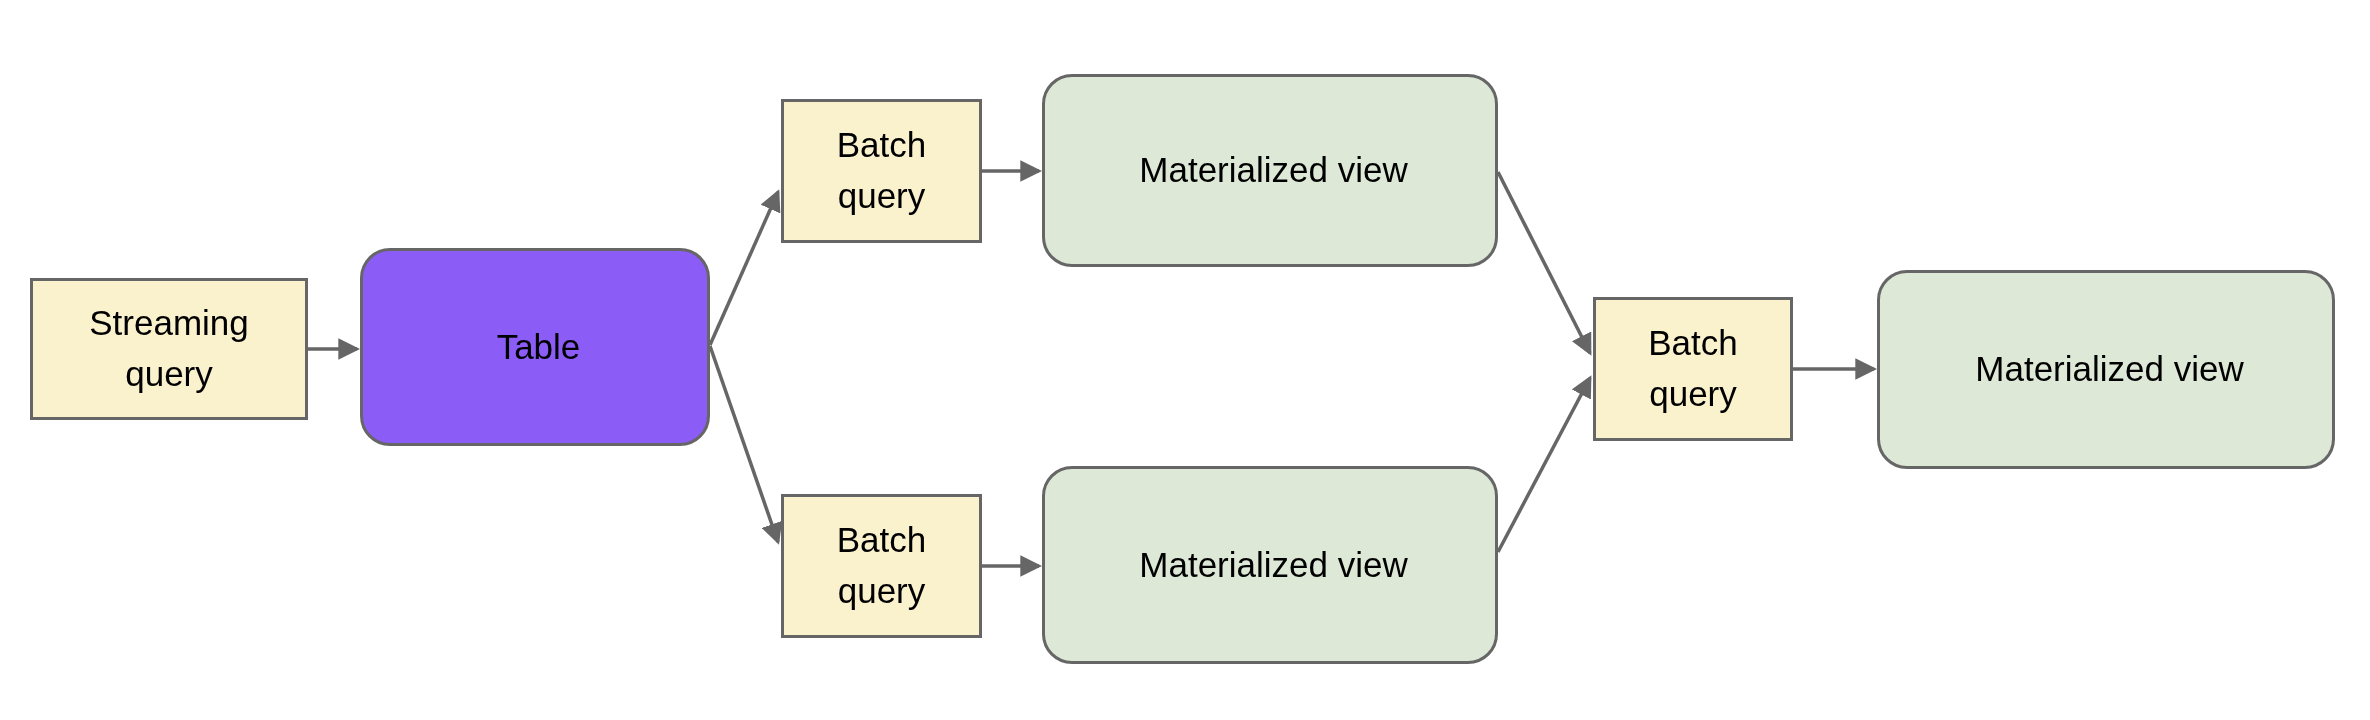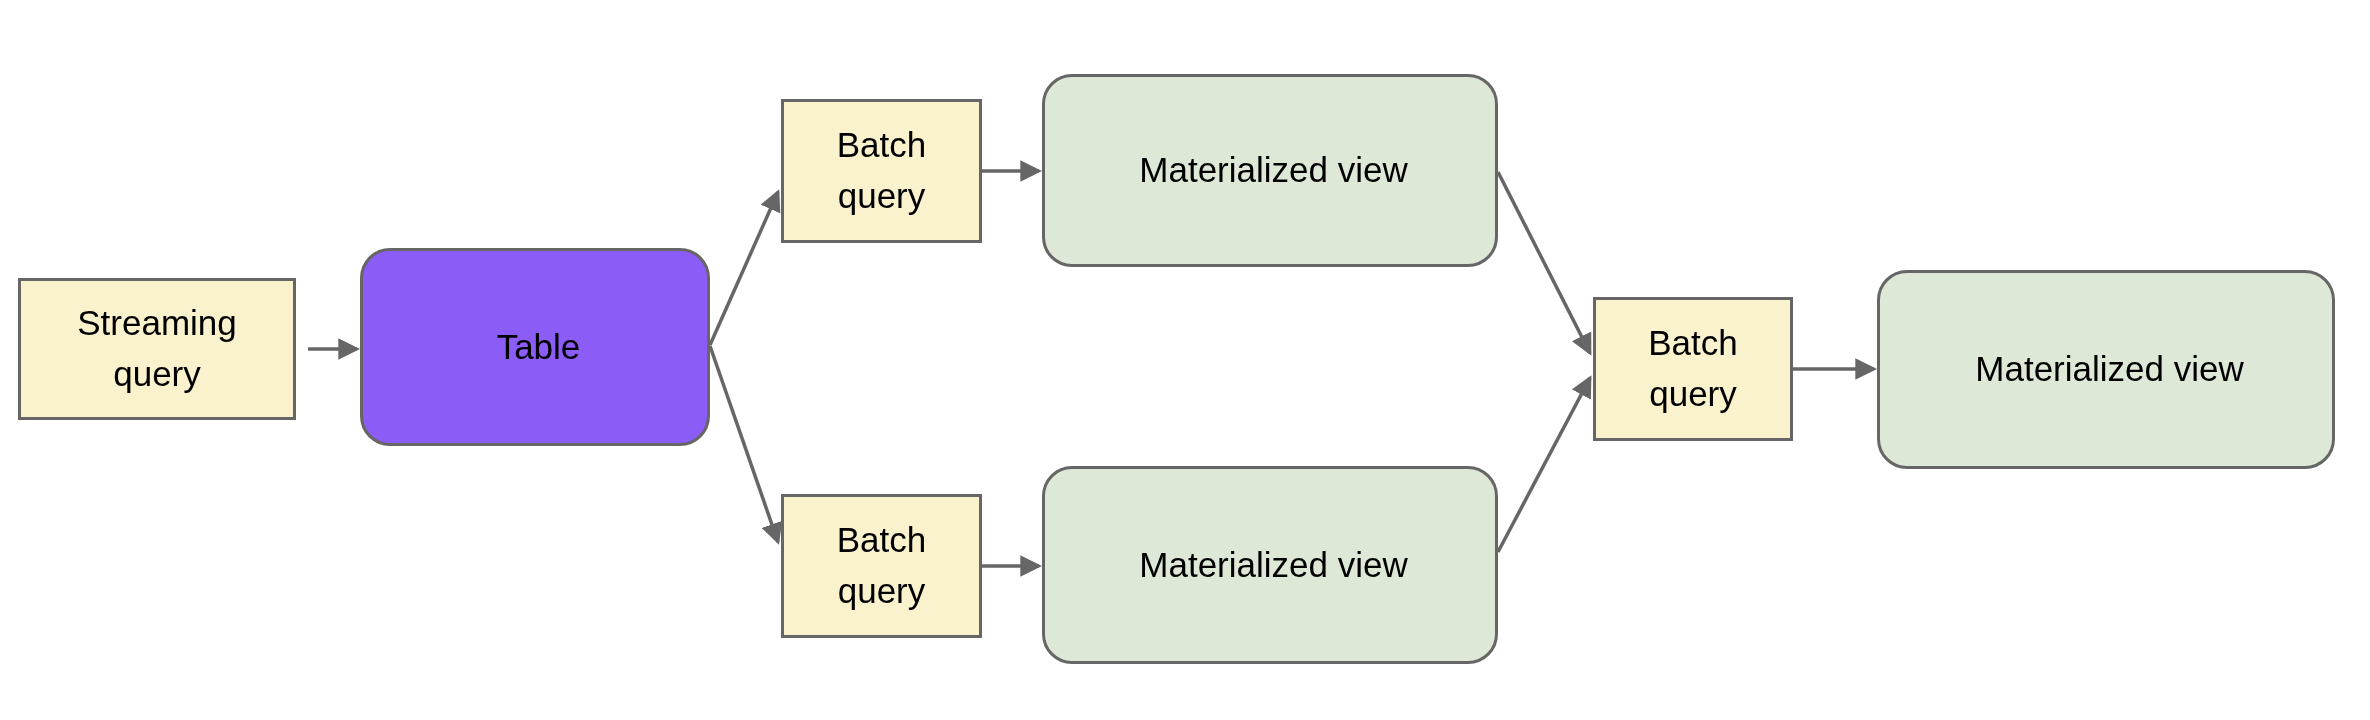--- a/index.html
+++ b/index.html
@@ -62,21 +62,21 @@
         <line x1="710" y1="345" x2="778" y2="192" class="edge" stroke="#666666" marker-end="url(#arrowhead)"></line>
         <line x1="710" y1="346" x2="778" y2="542" class="edge" stroke="#666666" marker-end="url(#arrowhead)"></line>
         <line x1="982" y1="171" x2="1039" y2="171" class="edge" stroke="#666666" marker-end="url(#arrowhead)"></line>
         <line x1="982" y1="566" x2="1039" y2="566" class="edge" stroke="#666666" marker-end="url(#arrowhead)"></line>
         <line x1="1498" y1="172" x2="1590" y2="353" class="edge" stroke="#666666" marker-end="url(#arrowhead)"></line>
         <line x1="1498" y1="552" x2="1590" y2="378" class="edge" stroke="#666666" marker-end="url(#arrowhead)"></line>
         <line x1="1793" y1="369" x2="1874" y2="369" class="edge" stroke="#666666" marker-end="url(#arrowhead)"></line>
       </g>
   </svg>
   <div id="nodes-layer">
-      <div class="node rect" style="left: 18px; top: 278px; width: 278px; height: 142px; background: rgb(250, 241, 205); border-color: rgb(102, 102, 102);">
+      <div class="node rect" style="left: 30px; top: 278px; width: 278px; height: 142px; background: rgb(250, 241, 205); border-color: rgb(102, 102, 102);">
         <span class="node-label" style="color: rgb(0, 0, 0);">Streaming
 query</span>
       </div>
       <div class="node rounded" style="left: 360px; top: 248px; width: 350px; height: 198px; background: #8b5cf6; border-color: rgb(102, 102, 102);">
         <span class="node-label" style="color: rgb(0, 0, 0);">Table</span>
       </div>
       <div class="node rect" style="left: 781px; top: 99px; width: 201px; height: 144px; background: rgb(250, 241, 205); border-color: rgb(102, 102, 102);">
         <span class="node-label" style="color: rgb(0, 0, 0);">Batch
 query</span>
       </div>

